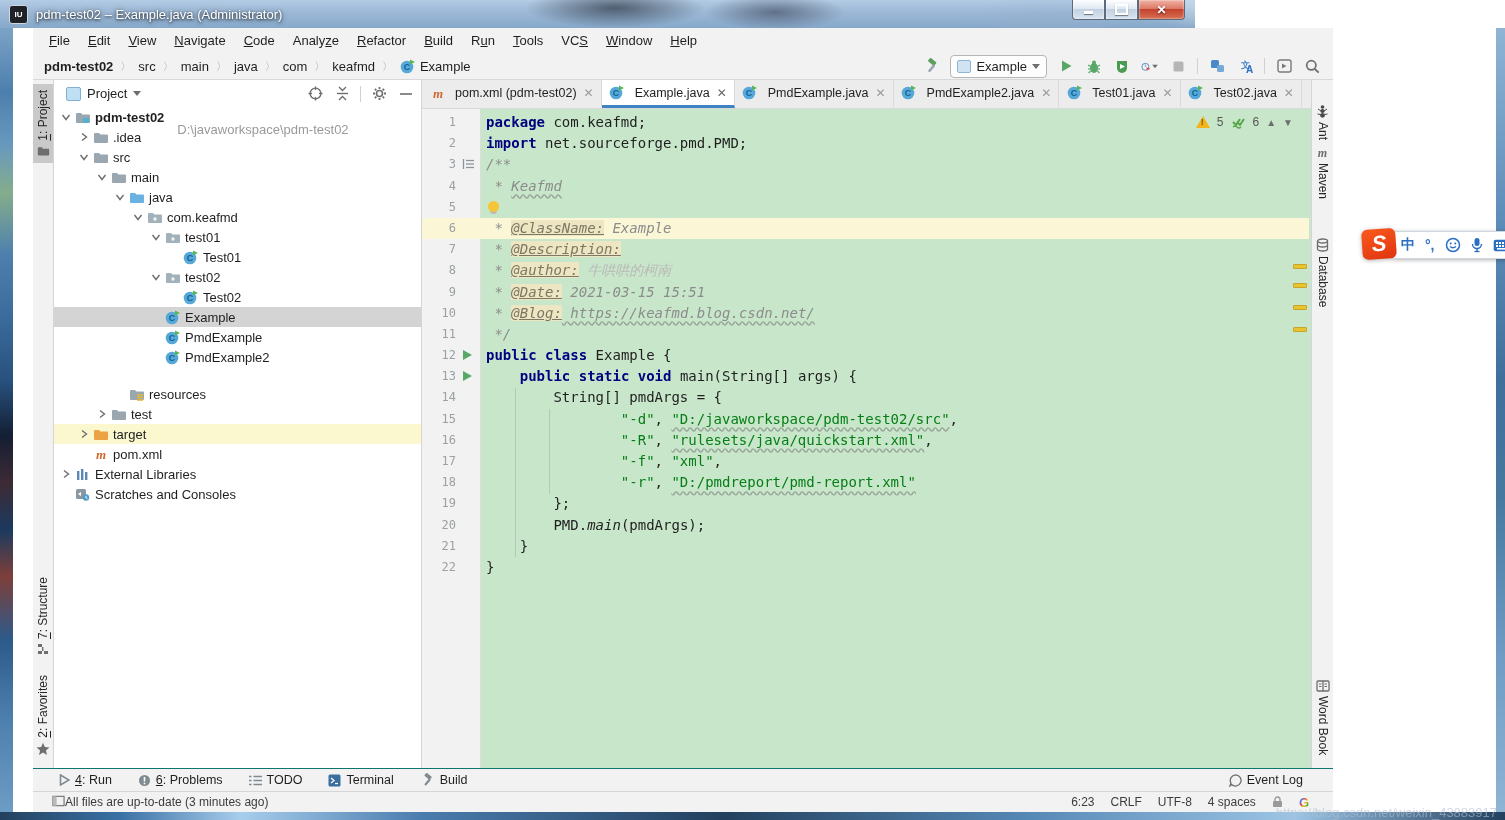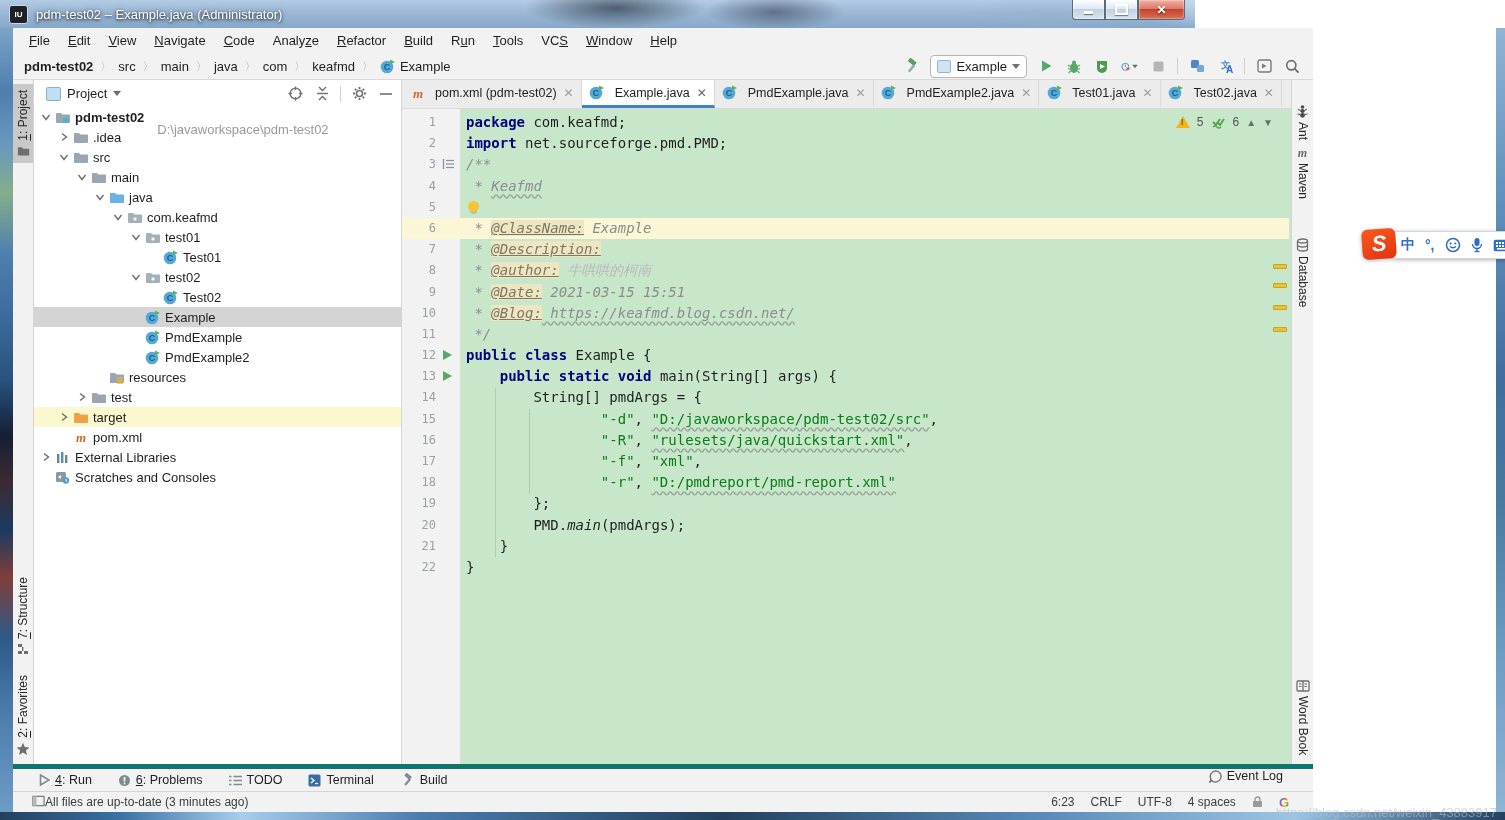--- a/index.html
+++ b/index.html
@@ -26,21 +26,21 @@
   .glyph-min{width:9px;height:3px;background:#fff;box-shadow:0 1px 1px rgba(0,0,0,.5);margin-top:6px;}
   .glyph-max{width:9px;height:7px;border:2px solid #fff;box-shadow:0 1px 1px rgba(0,0,0,.4);}
   .glyph-cls{color:#fff;font-weight:bold;font-size:12px;text-shadow:0 1px 2px rgba(0,0,0,.6);line-height:1;}
   .edge-l{position:absolute;left:0;top:28px;width:13px;height:784px;
     background:linear-gradient(180deg,#7ba3c6 0%,#4d7fae 8%,#6899bd 15%,#84ad8b 21%,#4d7fae 29%,#3a6b9c 37%,#28517e 45%,#141f33 52%,#3d2a34 58%,#1b3a5e 64%,#7e3f3a 70%,#2c5a8a 78%,#4d7fae 88%,#6d9cc4 100%);}
   .edge-r{position:absolute;right:0;top:28px;width:9px;height:784px;
     background:linear-gradient(180deg,#8fb4d4 0%,#5c8cb8 25%,#3f6f9c 45%,#49799f 60%,#6f9cc4 80%,#8fb4d4 100%);}
   .edge-b{position:absolute;left:0;bottom:0;width:1505px;height:8px;
     background:linear-gradient(90deg,#23405e 0%,#3a71a5 8%,#a8cdec 16%,#4a7cae 28%,#23405e 48%,#5587b5 68%,#9cc4e4 86%,#23405e 100%);}
   
-  #frame{position:absolute;left:13px;top:28px;width:1300px;height:784px;background:#fff;display:flex;flex-direction:column;}
+  #frame{position:absolute;left:13px;top:28px;width:1300px;height:784px;background:#fff;display:flex;flex-direction:column;padding-left:20px;}
   
   .menubar{height:25px;background:#f2f2f2;display:flex;align-items:center;padding-left:7px;flex:none;}
   .menu-item{padding:0 9px;height:21px;line-height:21px;cursor:default;}
   .menu-item u{text-decoration:underline;}
   
   .navbar{height:26px;background:#f2f2f2;border-bottom:1px solid #d8d8d8;display:flex;align-items:center;padding:0 8px;flex:none;}
   .crumbs{display:flex;align-items:center;gap:2px;}
   .crumb{padding:0 3px;}
   .crumb.root{font-weight:bold;}
   .crumb-sep{color:#a9a9a9;font-size:11px;padding:0 2px;}
@@ -102,21 +102,21 @@
   .docico{position:absolute;left:2px;top:4px;width:12px;height:12px;color:#7f8b91;font-size:10px;line-height:12px;}
   .bulb{display:inline-block;width:11px;height:11px;background:#f5c538;border-radius:50%;box-shadow:0 4px 0 -2px #b9b9b9;margin:4px 0 0 2px;}
   .guide{position:absolute;width:1px;background:rgba(0,0,0,.12);}
   .margin-line{position:absolute;top:0;bottom:0;width:1px;background:rgba(0,0,0,.07);}
   .stripe-mark{position:absolute;width:12px;height:3px;background:#e8c431;border:1px solid #c8a52a;border-radius:1px;}
   .inspections{position:absolute;display:flex;align-items:center;gap:7px;font-family:"Liberation Sans",sans-serif;font-size:12px;color:#555;}
   .warn-tri{width:0;height:0;border-left:7px solid transparent;border-right:7px solid transparent;border-bottom:12px solid #f2b31b;position:relative;}
   .warn-tri:after{content:"!";position:absolute;left:-2px;top:1px;font-size:9px;font-weight:bold;color:#7a5a00;}
   .chev-ud{color:#6e6e6e;font-size:10px;}
   
-  .bottom-toolbar{height:22px;background:#f2f2f2;border-top:5px solid #0f766e;display:flex;flex:none;font-size:12.5px;position:relative;}
+  .bottom-toolbar{height:22px;background:#f2f2f2;border-top:1px solid #0f766e;display:flex;align-items:center;flex:none;font-size:12.5px;position:relative;}
   .bt-item{display:flex;align-items:center;gap:5px;margin-left:26px;cursor:default;}
   .bt-item u{text-decoration:underline;}
   .eventlog{position:absolute;right:30px;display:flex;align-items:center;gap:5px;}
   .statusbar{height:20px;background:#f2f2f2;border-top:1px solid #d5d5d5;display:flex;align-items:center;flex:none;font-size:12px;color:#3c3c3c;position:relative;}
   .sb-left{display:flex;align-items:flex-start;margin-left:19px;}
   .sb-right{margin-left:auto;display:flex;align-items:center;gap:16px;margin-right:24px;}
   .sb-item{cursor:default;}
   .watermark{position:absolute;right:8px;bottom:0px;color:#aebfd2;opacity:.6;font-size:13px;pointer-events:none;z-index:5;}
   
   #ime{position:absolute;left:1362px;top:229px;height:30px;display:flex;z-index:20;filter:drop-shadow(0 1px 2px rgba(0,0,0,.3));}
@@ -513,21 +513,21 @@
               <div class="chev"></div>
               <div class="ticon">
                 <svg width="16" height="15" viewBox="0 0 16 15">
                   <circle cx="7" cy="8" r="6.3" fill="#56a8d9"></circle>
                   <text x="7" y="11" text-anchor="middle" font-size="9" font-weight="bold" fill="#14618f" font-family="Liberation Sans">C</text>
                   <path d="M10 0.5 L15 3 L10 5.5 Z" fill="#59b558"></path>
                 </svg>
               </div>
               <div class="tlabel">PmdExample2</div>
             </div>
-            <div class="trow" style="padding-left: 58px;">
+            <div class="trow" style="padding-left: 58px; margin-top: 17px;">
               <div class="chev"></div>
               <div class="ticon">
                 <svg width="16" height="13" viewBox="0 0 16 13">
                   <path d="M1 3 a1 1 0 0 1 1-1 h4 l1.4 1.6 H14 a1 1 0 0 1 1 1 V11 a1 1 0 0 1 -1 1 H2 a1 1 0 0 1 -1 -1 Z" fill="#9aa7b0"></path>
                   <g stroke="#e8b92c" stroke-width="1.5">
                     <line x1="8" y1="7" x2="14" y2="7"></line>
                     <line x1="8" y1="9.5" x2="14" y2="9.5"></line>
                     <line x1="8" y1="12" x2="14" y2="12"></line>
                   </g>
                 </svg>

